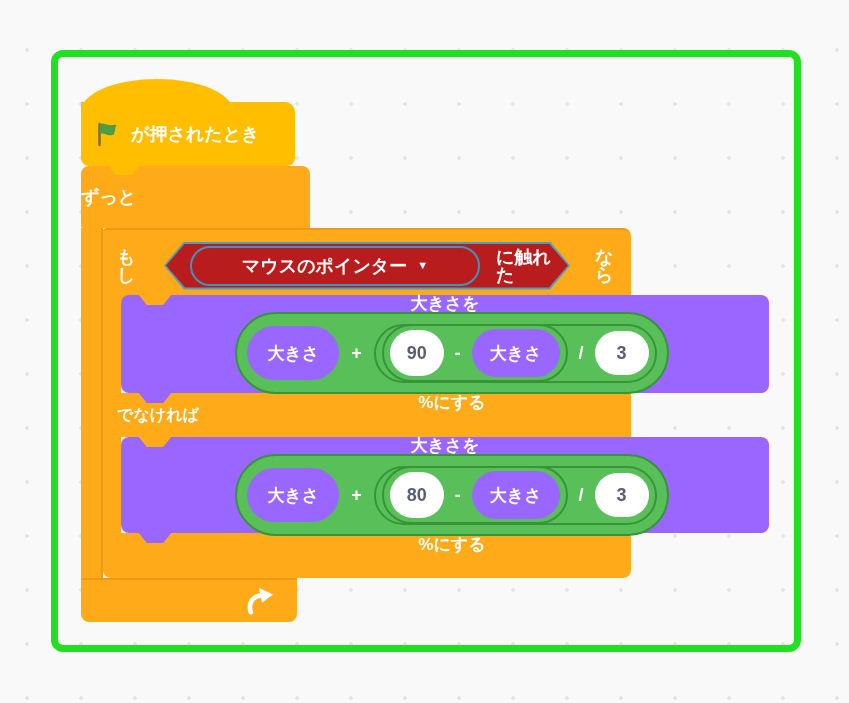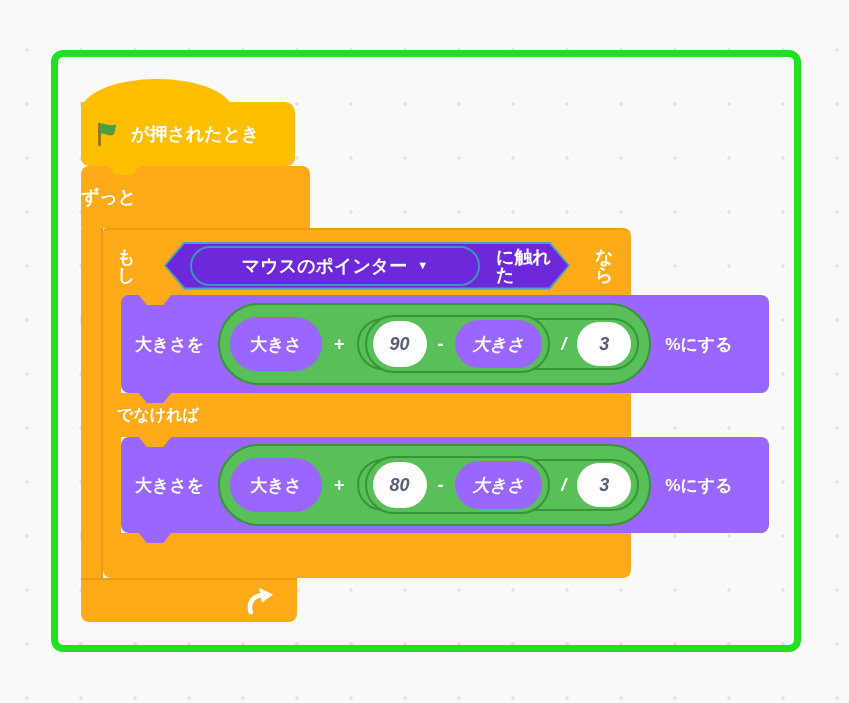--- a/index.html
+++ b/index.html
@@ -30,21 +30,21 @@
     box-sizing: border-box;
     display: flex;
     align-items: center;
     color: #ffffff;
     font-size: 17px;
     line-height: 1;
   }
   
   .ev  { background: #FFBF00; }        
   .ctl { background: #FFAB19; }        
-  .lks { background: #9966FF; }        
+  .lks { background: #9966FF; flex-direction: column; }        
   
   .hat-dome  { left:81px; top:79px;  width:152px; height:36px; border-radius:80px 80px 0 0 / 34px 34px 0 0; z-index:3; }
   .hat-body  { left:81px; top:102px; width:214px; height:64px; border-radius:0 10px 8px 8px; z-index:3; padding-left:14px; gap:10px; font-size:18px; }
   
   .fv-top    { left:81px; top:166px; width:229px; height:62px; border-radius:8px 8px 0 2px; z-index:1; font-size:18px; }
   .fv-arm    { left:81px; top:228px; width:22px;  height:350px; z-index:1; box-shadow: inset -2px 0 0 #ED9A16; }
   .fv-bottom { left:81px; top:578px; width:216px; height:44px; border-radius:0 0 8px 8px; z-index:1;
                border-top:2px solid #ED9A16; justify-content:flex-end; padding-right:18px; }
   
   .if-header { left:103px; top:228px; width:528px; height:73px; border-radius:4px 8px 0 2px; z-index:2;
@@ -66,36 +66,36 @@
   .tab.t-p1mid { left:138px; top:392px; }
   .tab.t-midp2 { left:138px; top:436px; }
   .tab.t-p2arm { left:138px; top:532px; }
   
   .hex-outer {
     position:relative; width:406px; height:48px; background:#47A0C9;
     clip-path: polygon(20px 0%, calc(100% - 20px) 0%, 100% 50%, calc(100% - 20px) 100%, 20px 100%, 0% 50%);
     flex-shrink:0;
   }
   .hex-inner {
-    position:absolute; inset:2px; background:#6d28d9;
+    position:absolute; inset:2px; background:#b91c1c;
     clip-path: polygon(19px 0%, calc(100% - 19px) 0%, 100% 50%, calc(100% - 19px) 100%, 19px 100%, 0% 50%);
     display:flex; align-items:center; padding:0 14px 0 24px; box-sizing:border-box;
     color:#fff;
   }
   .dropdown {
     min-width:290px; height:40px; box-sizing:border-box;
     border:2px solid #3D95BF; border-radius:20px;
     display:flex; align-items:center; justify-content:center; gap:10px;
   }
   .dd-arrow { font-size:11px; }
   .hex-label { margin-left:16px; }
   
   .cap { display:flex; align-items:center; background:#59C059; border:2px solid #389438; box-sizing:border-box; flex-shrink:0; }
   .cap-add { height:82px; border-radius:41px; padding:8px 10px; margin-left:14px; }
-  .cap-div { height:52px; border-radius:35px; padding:0 6px;font-style:italic; }
+  .cap-div { height:59px; border-radius:35px; padding:0 6px; }
   .cap-sub { height:58px; border-radius:29px; padding:0 6px; }
   .var-oval {
     background:#9966FF; height:54px; border-radius:27px; padding:0 20px;
     display:flex; align-items:center; justify-content:center; flex-shrink:0;
   }
   .var-oval.small { height:48px; border-radius:24px; padding:0 18px; }
   .num-input {
     background:#ffffff; color:#575E75; font-weight:700; font-size:18px;
     height:46px; min-width:54px; border-radius:23px; padding:0 10px;
     display:flex; align-items:center; justify-content:center; box-sizing:border-box; flex-shrink:0;

